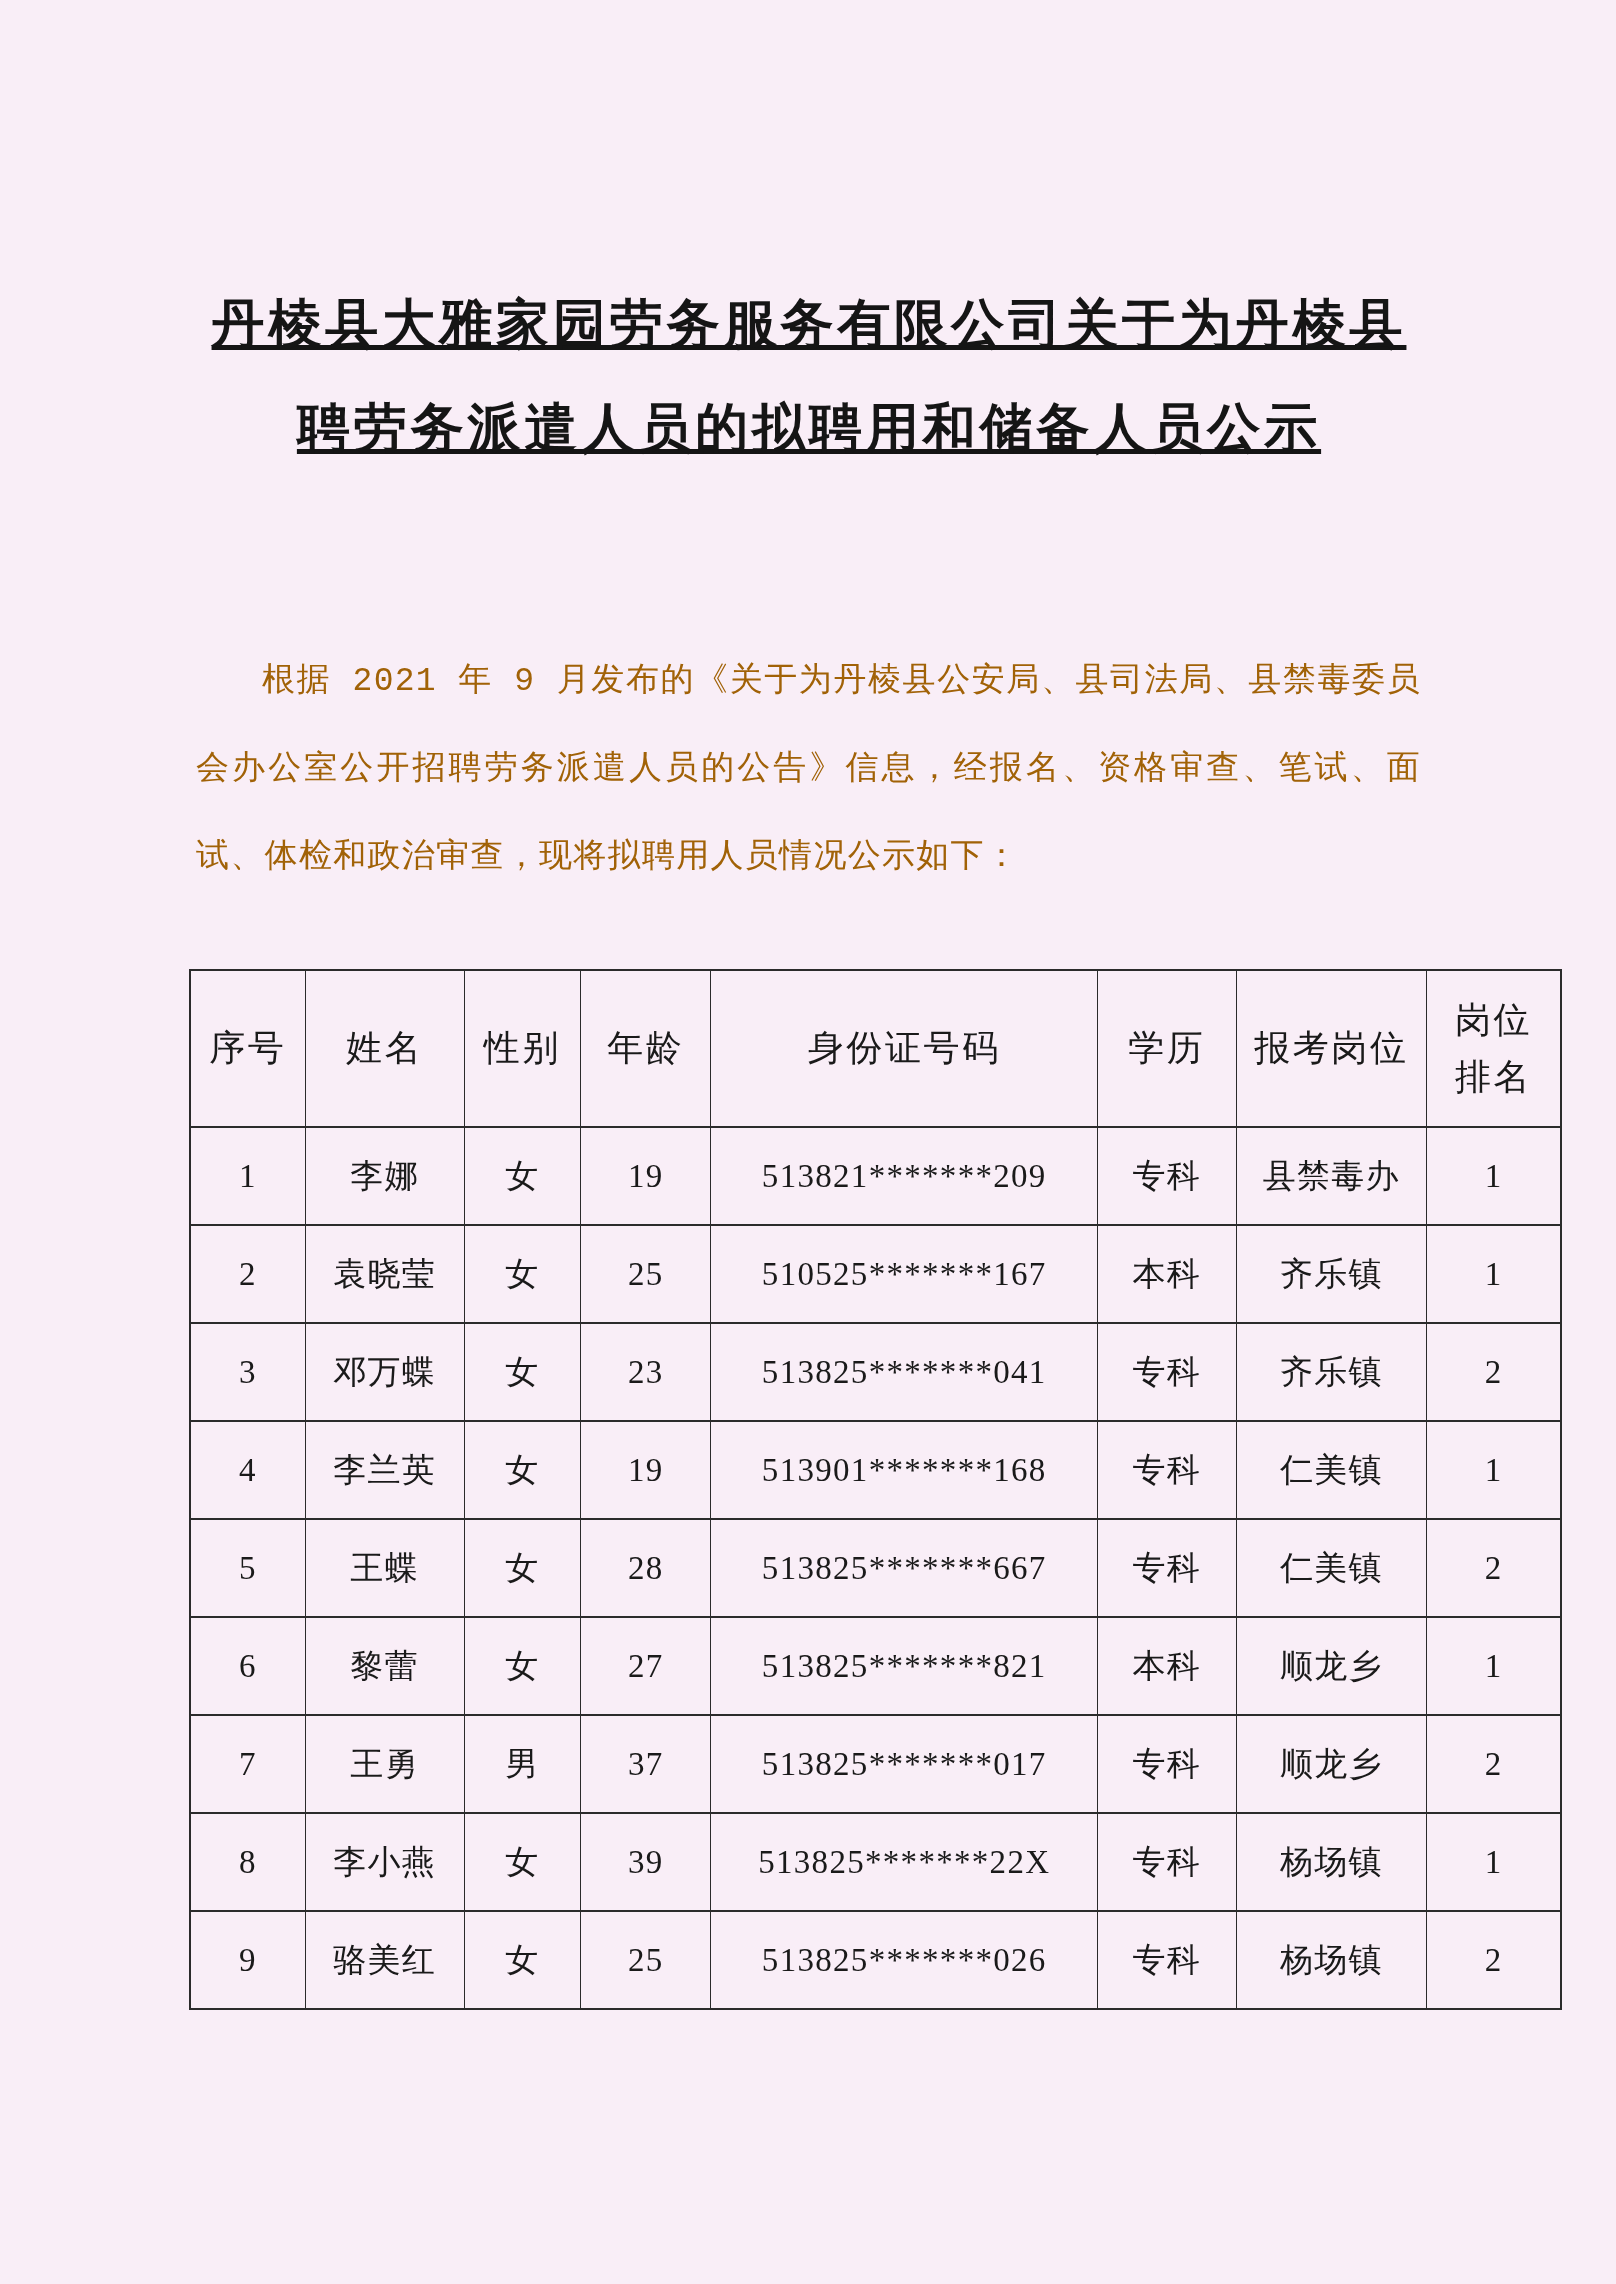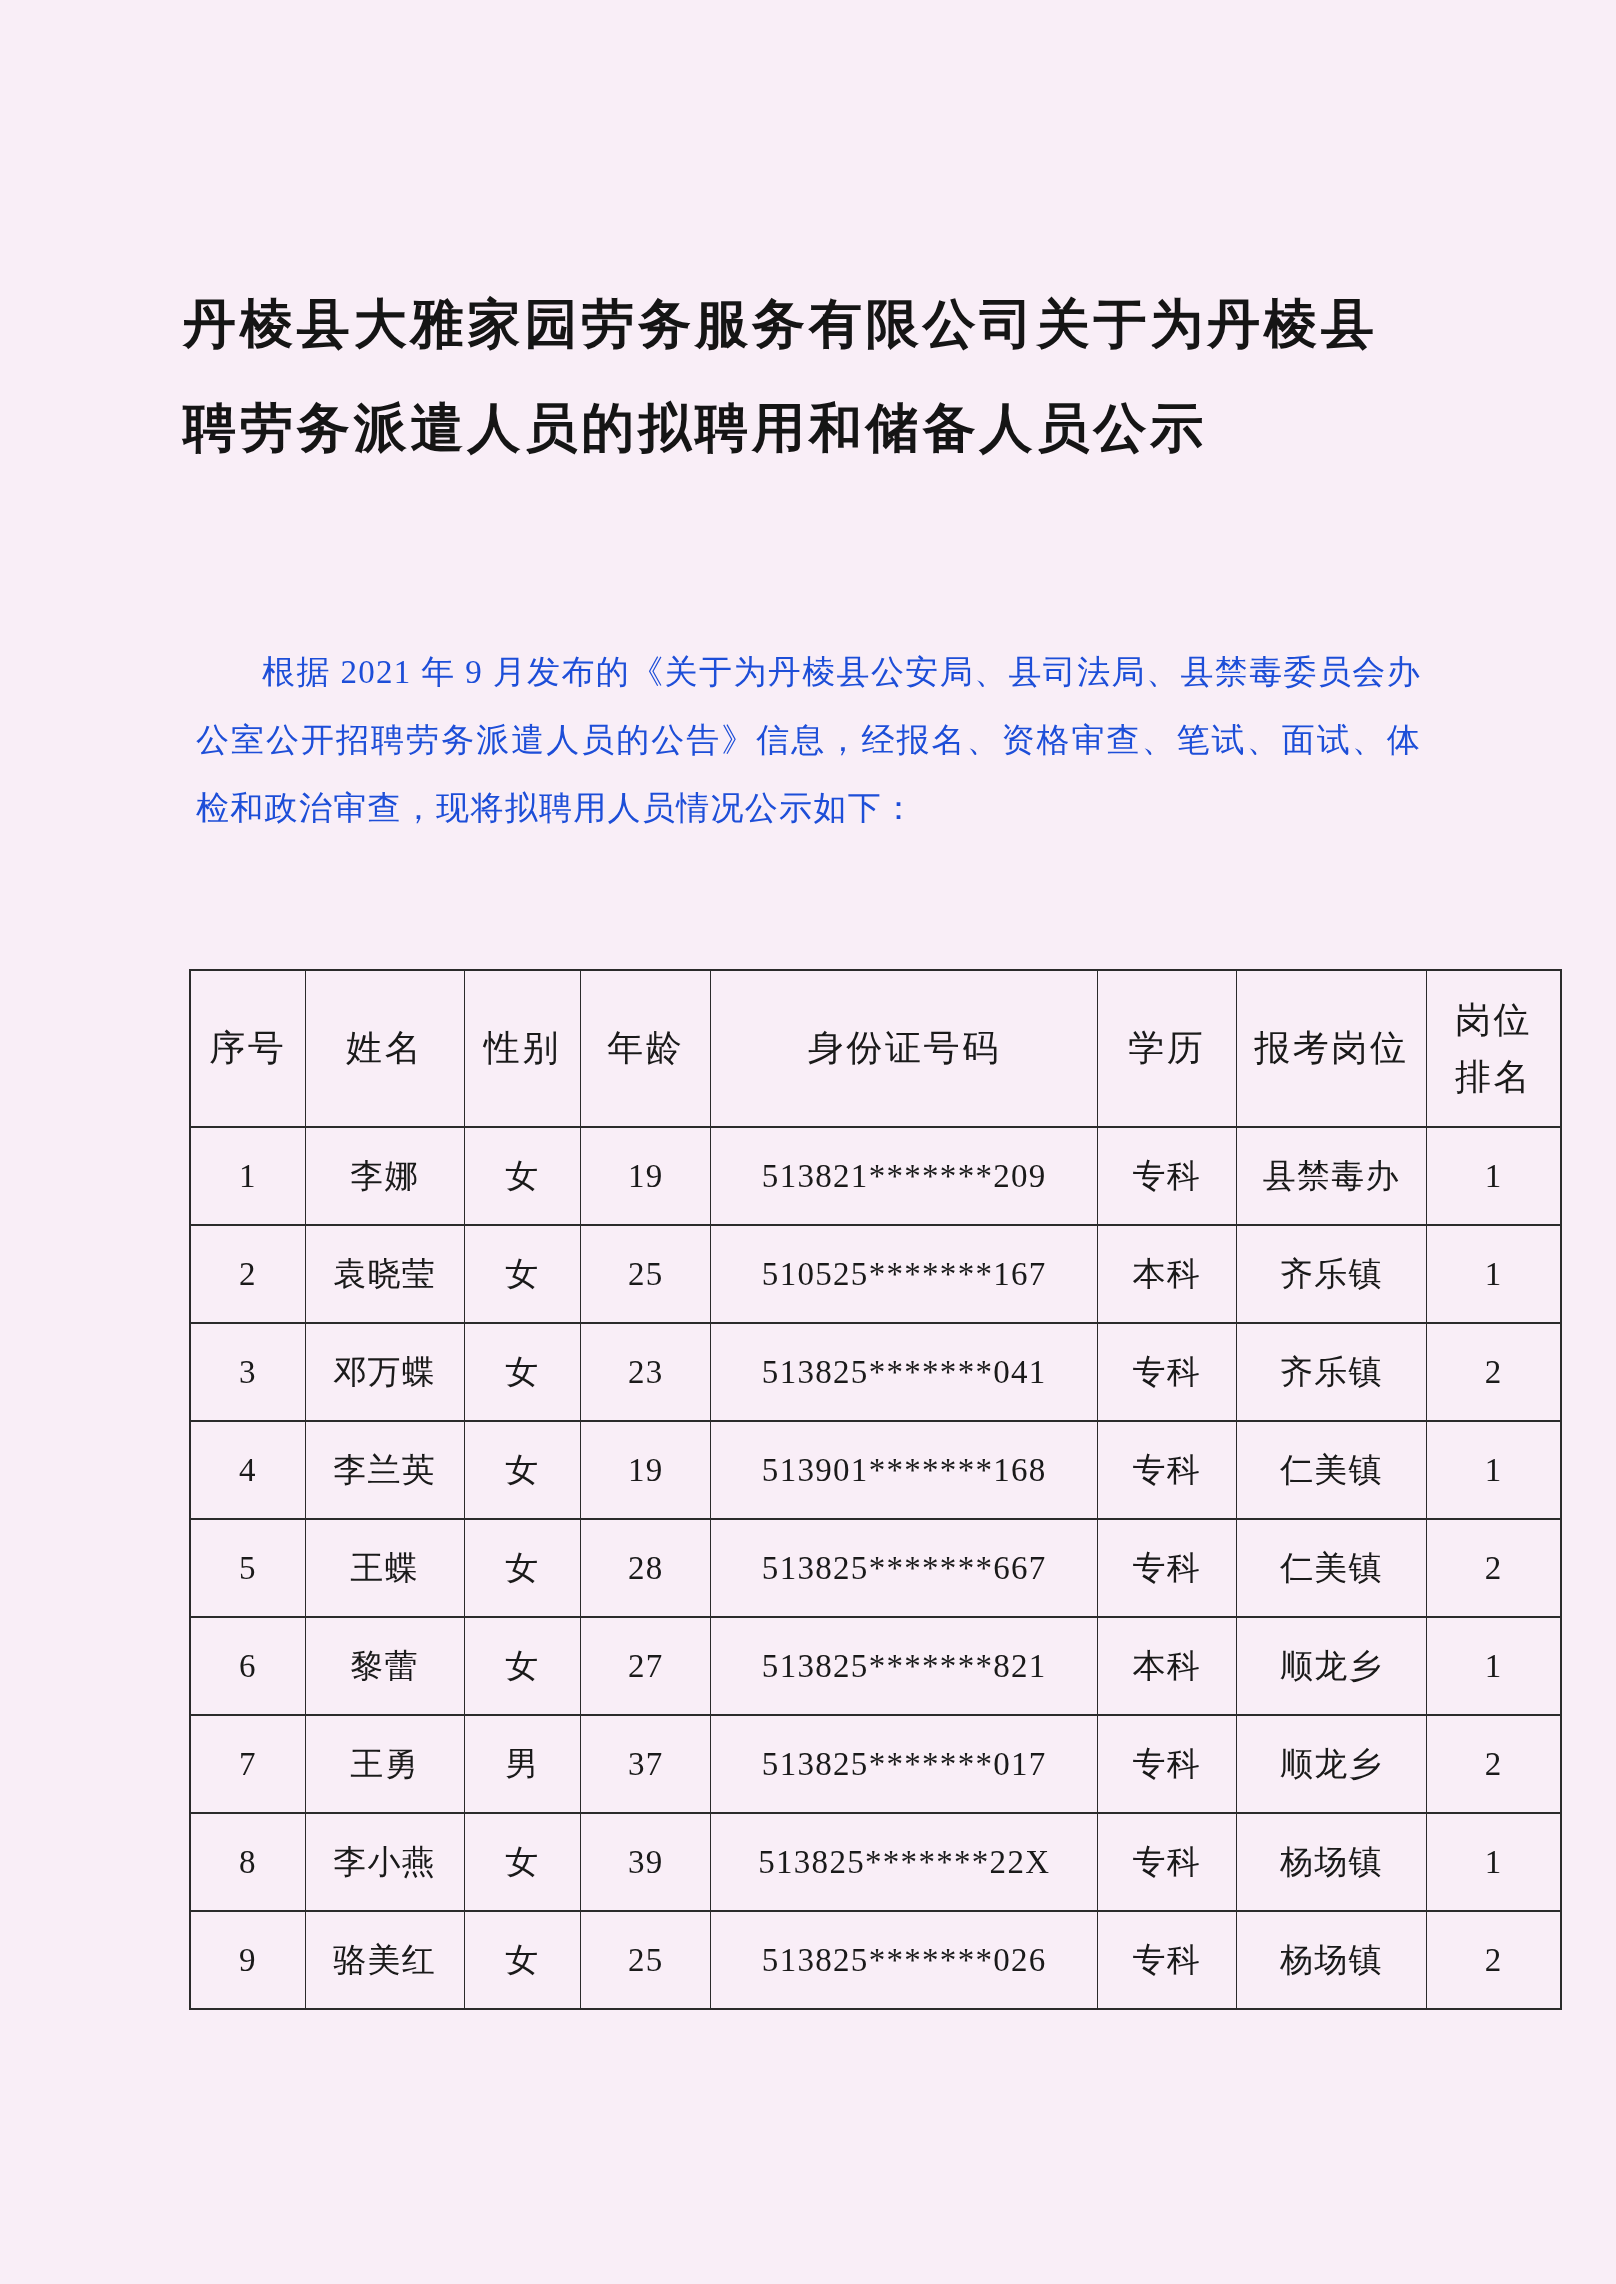--- a/index.html
+++ b/index.html
@@ -16,38 +16,41 @@
     height: 2284px;
     background: #f9eef7;
     color: #1d1d1d;
     overflow: hidden;
   }
   .title {
     position: absolute;
     top: 272px;
     left: 183px;
     width: 1252px;
+    text-align: center;
     font-weight: bold;
     font-size: 53px;
     line-height: 104px;
     letter-spacing: 3.9px;
     color: #151515;
+    text-decoration: underline;
   }
   .intro {
     position: absolute;
     top: 605px;
     left: 196px;
     width: 1225px;
     font-size: 33px;
-    line-height: 68px;
+    line-height: 88px;
     text-align: justify;
     text-justify: inter-ideograph;
     text-indent: 2em;
     letter-spacing: 1.3px;
-    color: #1d4ed8;
+    color: #a16207;
+    font-family: Liberation Mono, monospace;
   }
   .table-wrap {
     position: absolute;
     top: 969px;
     left: 189px;
     width: 1373px;
   }
   table.roster {
     width: 100%;
     border-collapse: collapse;

